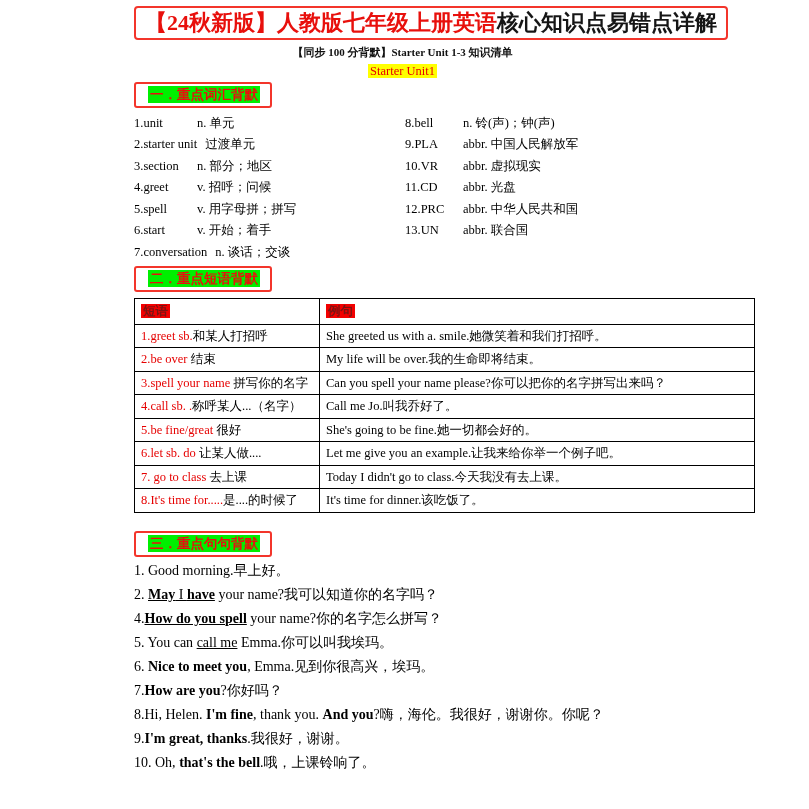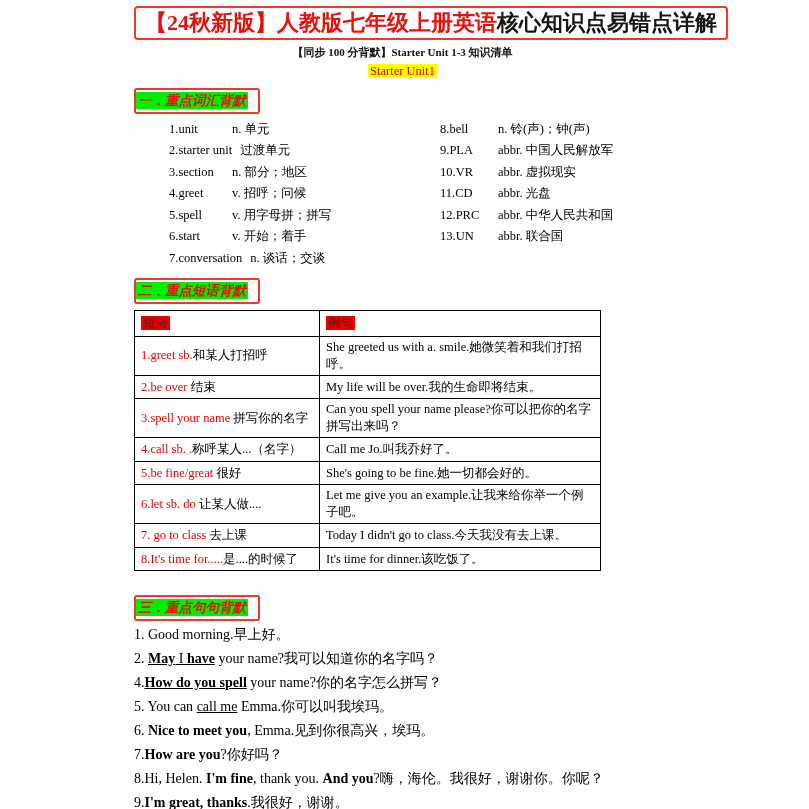--- a/index.html
+++ b/index.html
@@ -18,34 +18,34 @@
   }
   .title-red{color:#e8100c;}
   .title-black{color:#151515;}
   .subtitle{text-align:center;font-size:11px;font-weight:bold;margin-top:5px;color:#111;}
   .unit-badge-row{text-align:center;margin-top:4px;font-size:12.5px;}
   .unit-badge{background:#ffff00;color:#e60000;padding:0 2px;}
 
   
   .sec-head{
     display:inline-block;border:2px solid #f3352b;border-radius:3px;
-    padding:1px 10px 2px 0;margin-top:9px;background:#fff;font-style:italic;
+    padding:1px 10px 2px 12px;margin-top:3px;background:#fff;
   }
   .sec-head .hl-green{background:#00ef00;color:#e8100c;font-weight:bold;font-size:13.5px;padding:1px 2px;}
 
   
   .vocab-cols{display:flex;margin-top:4px;font-size:12.5px;}
-  .vcol-left{width:271px;flex:none;margin-left:35px;}
+  .vcol-left{width:271px;flex:none;}
   .vcol-right{flex:1;}
   .vline{display:flex;height:21.5px;align-items:center;white-space:nowrap;}
   .vw{min-width:55px;padding-right:8px;}
   .vcol-right .vw{min-width:50px;}
 
   
-  .phrase-table{border-collapse:collapse;width:467px;margin-top:6px;font-size:12.5px;
+  .phrase-table{border-collapse:collapse;width:621px;margin-top:6px;font-size:12.5px;
     border:1.5px solid #000;}
   .phrase-table th,.phrase-table td{border:1px solid #000;text-align:left;vertical-align:middle;
     padding:2px 6px;font-weight:normal;}
   .phrase-table th{height:21px;}
   .phrase-table td{height:18.5px;}
   .phrase-table .col-phrase{width:172px;}
   .hl-red{background:#f20000;color:#7c1412;font-weight:bold;padding:0 2px;}
   .red{color:#e60000;}
 
   

